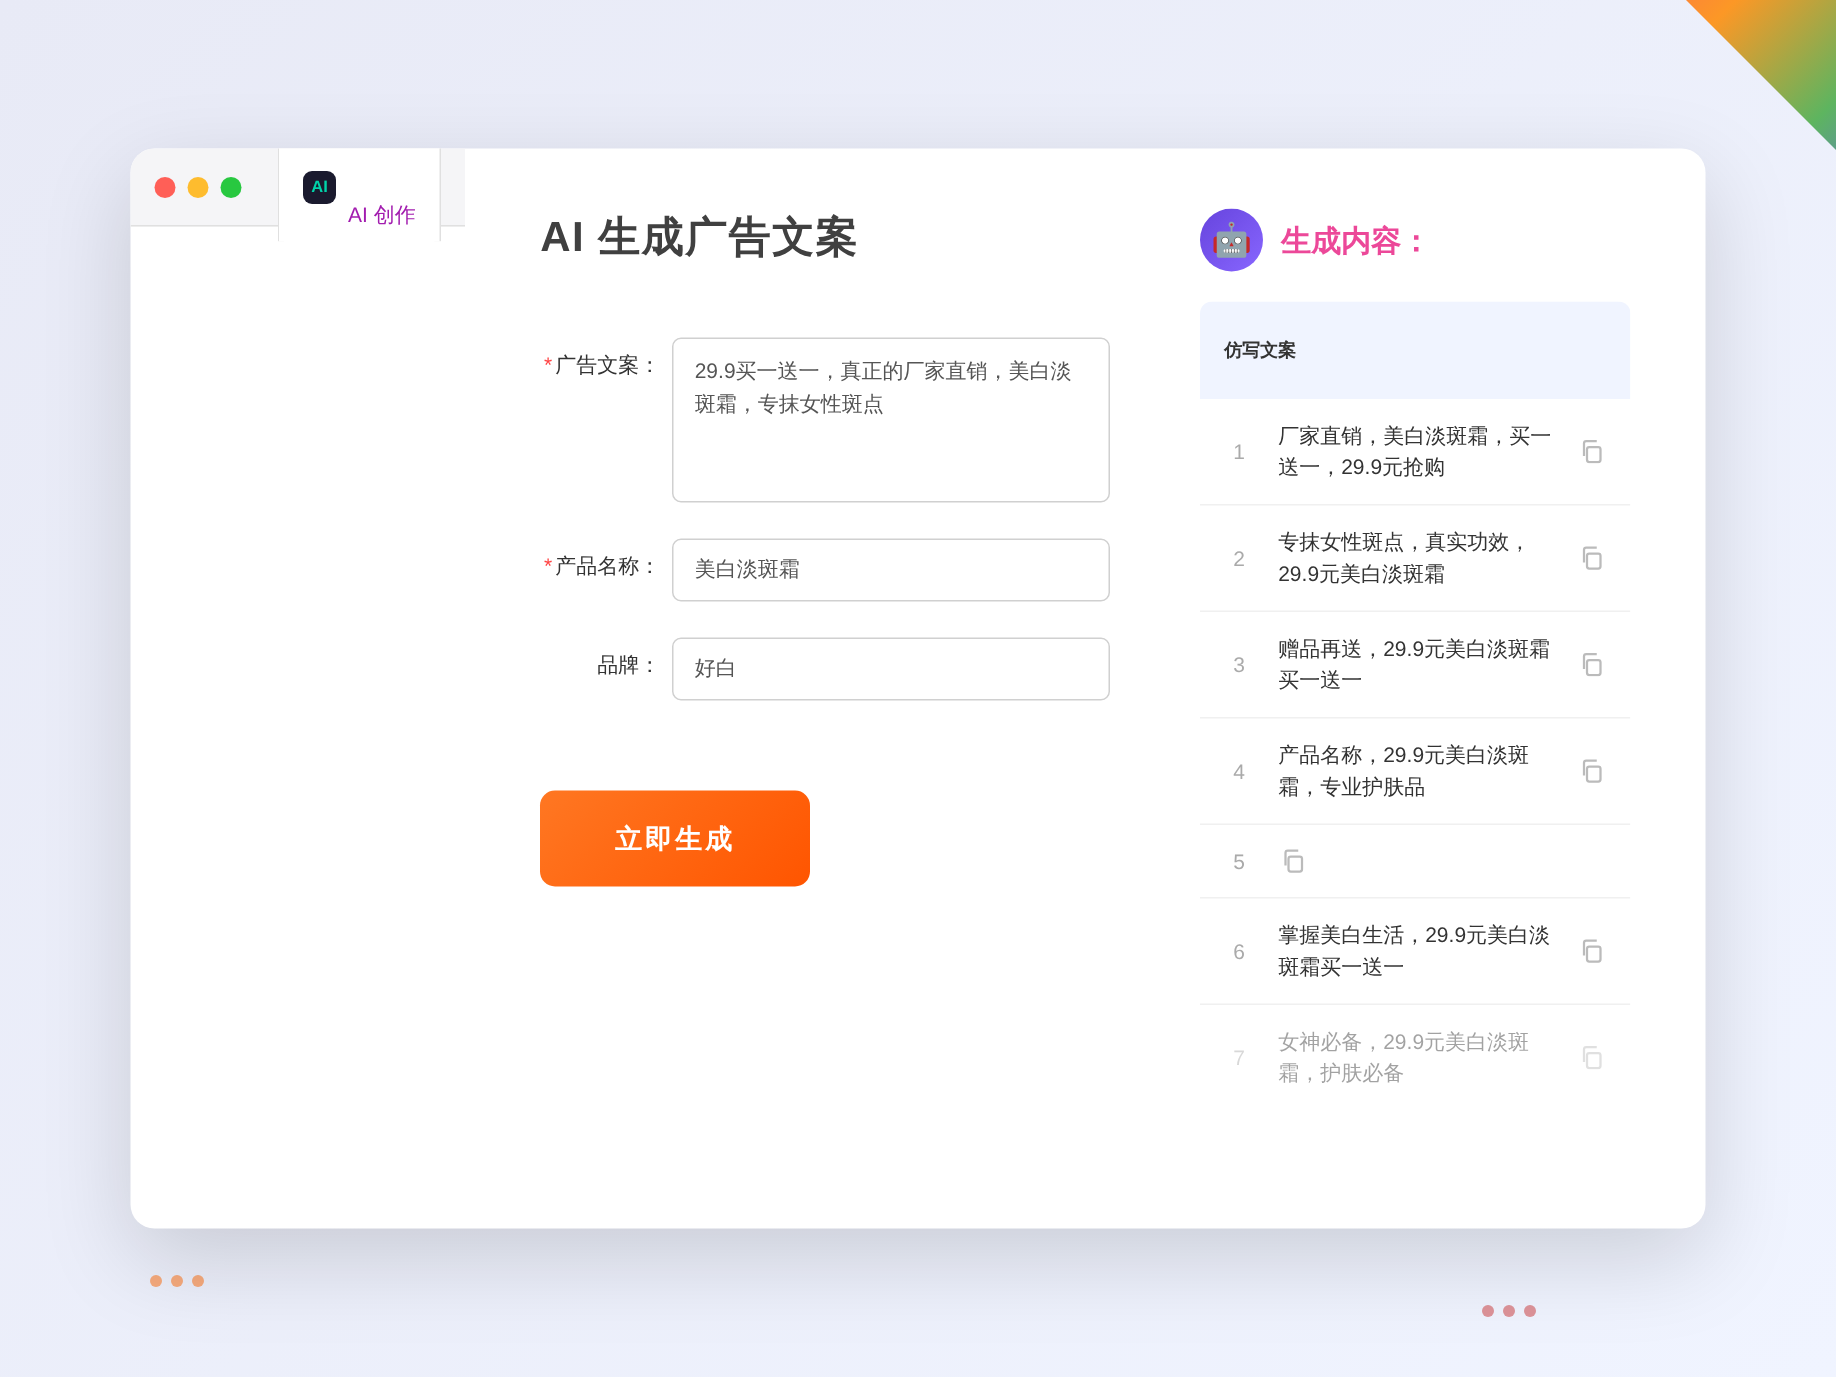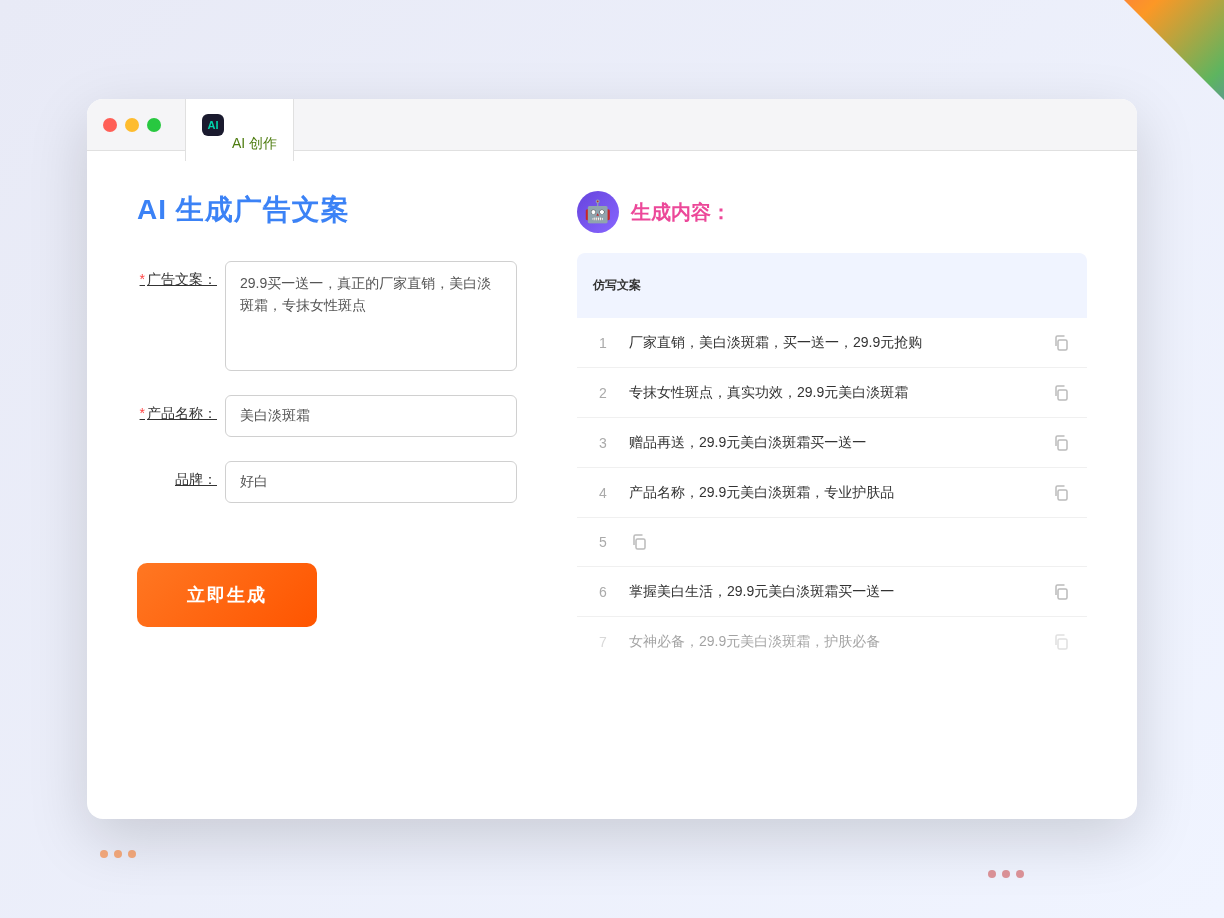--- a/index.html
+++ b/index.html
@@ -40,21 +40,21 @@
     }
 
     .window {
       width: 1050px;
       height: 720px;
       background: #ffffff;
       border-radius: 16px;
       box-shadow: 0 20px 60px rgba(0,0,0,0.15);
       overflow: hidden;
       display: flex;
-      flex-direction: column;
+      flex-direction: row;
       position: relative;
     }
 
     
     .titlebar {
       height: 52px;
       background: #f5f5f7;
       border-bottom: 1px solid #e0e0e0;
       display: flex;
       align-items: center;
@@ -83,21 +83,21 @@
     }
     .tab-icon {
       width: 22px; height: 22px;
       background: #1a1a2e;
       border-radius: 6px;
       display: flex; align-items: center; justify-content: center;
       font-size: 11px; color: #00d4aa;
       font-weight: bold;
     }
     .tab-label {
-      font-size: 14px; color: #4d7c0f; font-weight: 500; margin-top: 38px;
+      font-size: 14px; color: #a21caf; font-weight: 500; margin-top: 38px;
     }
 
     
     .main-content {
       display: flex;
       flex: 1;
       padding: 40px 50px;
       gap: 60px;
       overflow: hidden;
     }
@@ -105,39 +105,38 @@
     
     .left-panel {
       width: 380px;
       flex-shrink: 0;
       display: flex;
       flex-direction: column;
     }
     .page-title {
       font-size: 28px;
       font-weight: 700;
-      color: #3b82f6;
-      margin-bottom: 32px;
+      color: #404040;
+      margin-bottom: 48px;
       letter-spacing: 1px;
     }
 
     .form-row {
       display: flex;
       align-items: flex-start;
       margin-bottom: 24px;
       gap: 8px;
     }
     .form-label {
       font-size: 14px;
       color: #333;
       white-space: nowrap;
       padding-top: 10px;
       min-width: 80px;
       text-align: right;
-      text-decoration: underline;
     }
     .required-star {
       color: #ff4444;
       margin-right: 2px;
     }
     .form-input {
       flex: 1;
       border: 1.5px solid #d0d0d0;
       border-radius: 6px;
       padding: 10px 14px;

